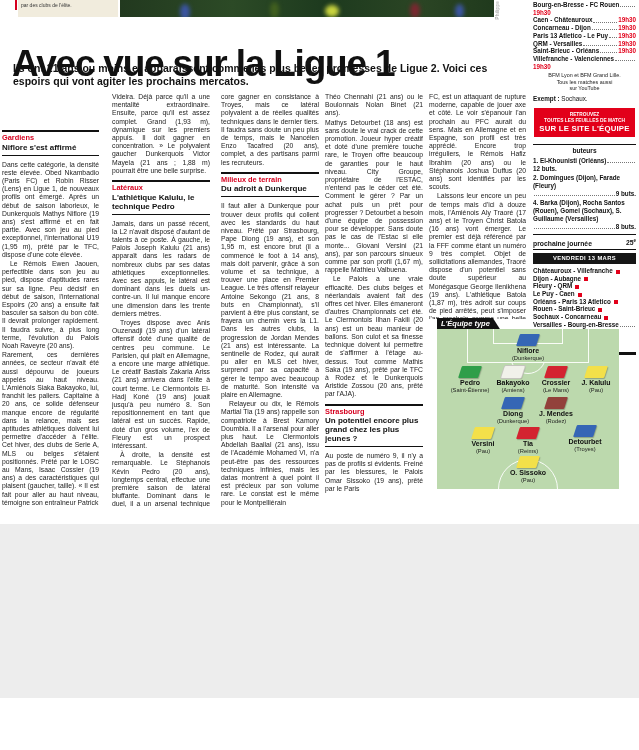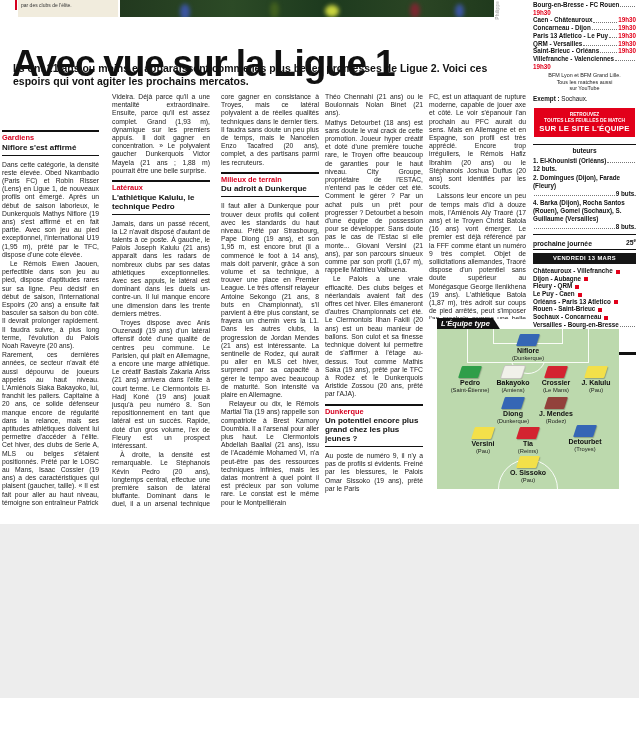--- a/index.html
+++ b/index.html
@@ -114,21 +114,21 @@
       <div class="sec-title">Du adroit à Dunkerque</div>
     </div>
     <p class="para">Il faut aller à Dunkerque pour trouver deux profils qui collent avec les standards du haut niveau. Prêté par Strasbourg, Pape Diong (19 ans), et son 1,95 m, est encore brut (il a commencé le foot à 14 ans), mais doit parvenir, grâce à son volume et sa technique, à trouver une place en Premier League. Le très offensif relayeur Antoine Sekongo (21 ans, 8 buts en Championnat), s'il parvient à être plus constant, se frayera un chemin vers la L1. Dans les autres clubs, la progression de Jordan Mendes (21 ans) est intéressante. La sentinelle de Rodez, qui aurait pu aller en MLS cet hiver, surprend par sa capacité à gérer le tempo avec beaucoup de maturité. Son intensité va plaire en Allemagne.</p>
     <p class="para ind">Relayeur ou dix, le Rémois Martial Tia (19 ans) rappelle son compatriote à Brest Kamory Doumbia. Il a l'arsenal pour aller plus haut. Le Clermontois Abdellah Baallal (21 ans), issu de l'Académie Mohamed VI, n'a peut-être pas des ressources techniques infinies, mais les datas montrent à quel point il est précieux par son volume rare. Le constat est le même pour le Montpelliérain</p>
   </div>
 <div class="col col-4">
     <p class="para">Théo Chennahi (21 ans) ou le Boulonnais Nolan Binet (21 ans).</p>
     <p class="para">Mathys Detourbet (18 ans) est sans doute le vrai crack de cette promotion. Joueur hyper créatif et doté d'une première touche rare, le Troyen offre beaucoup de garanties pour le haut niveau. City Groupe, propriétaire de l'ESTAC, n'entend pas le céder cet été. Comment le gérer ? Par un achat puis un prêt pour progresser ? Detourbet a besoin d'une équipe de possession pour se développer. Sans doute pas le cas de l'Estac si elle monte... Giovani Versini (21 ans), par son parcours sinueux comme par son profil (1,67 m), rappelle Mathieu Valbuena.</p>
     <p class="para ind">Le Palois a une vraie efficacité. Des clubs belges et néerlandais avaient fait des offres cet hiver. Elles émaneront d'autres Championnats cet été. Le Clermontois Ilhan Fakili (20 ans) est un beau manieur de ballons. Son culot et sa finesse technique doivent lui permettre de s'affirmer à l'étage au-dessus. Tout comme Mathis Saka (19 ans), prêté par le TFC à Rodez et le Dunkerquois Aristide Zossou (20 ans, prêté par l'AJA).</p>
     <div class="sec-head">
-      <div class="kicker">Dunkerque</div>
+      <div class="kicker">Strasbourg</div>
       <div class="sec-title">Un potentiel encore plus grand chez les plus jeunes ?</div>
     </div>
     <p class="para">Au poste de numéro 9, il n'y a pas de profils si évidents. Freiné par les blessures, le Palois Omar Sissoko (19 ans), prêté par le Paris</p>
   </div>
 <div class="col col-5">
     <p class="para">FC, est un attaquant de rupture moderne, capable de jouer axe et côté. Le voir s'épanouir l'an prochain au PFC aurait du sens. Mais en Allemagne et en Espagne, son profil est très apprécié. Encore trop irréguliers, le Rémois Hafiz Ibrahim (20 ans) ou le Stéphanois Joshua Duffus (20 ans) sont identifiés par les scouts.</p>
     <p class="para ind">Laissons leur encore un peu de temps mais d'ici à douze mois, l'Amiénois Aly Traoré (17 ans) et le Troyen Christ Batola (16 ans) vont émerger. Le premier est déjà référencé par la FFF comme étant un numéro 9 très complet. Objet de sollicitations allemandes, Traoré dispose d'un potentiel sans doute supérieur au Monégasque George Ilenikhena (19 ans). L'athlétique Batola (1,87 m), très adroit sur coups de pied arrêtés, peut s'imposer l'an prochain comme une belle surprise de l'ESTAC.</p>
   </div>
 
 <div class="rail">

